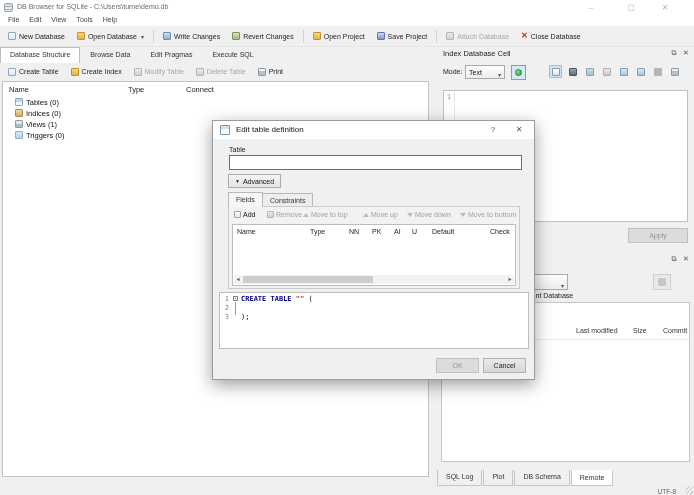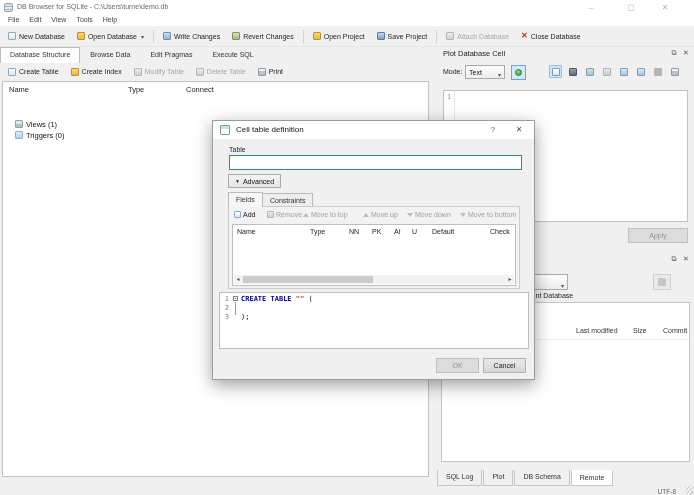--- a/index.html
+++ b/index.html
@@ -219,32 +219,40 @@
     <span class="ic gl-print"></span>
     <span>Print</span>
   </div>
 </div>
 
 <div class="abs tree">
   <span class="abs tree-hcell" style="left:6px;">Name</span>
   <span class="abs tree-hcell" style="left:125px;">Type</span>
   <span class="abs tree-hcell" style="left:183px;">Connect</span>
 
+  <div class="abs tree-row" style="top:15px;">
+    <span class="abs tree-ic tic-tables"></span>
+    <span class="abs tree-label">Tables (0)</span>
+  </div>
+  <div class="abs tree-row" style="top:26px;">
+    <span class="abs tree-ic tic-indices"></span>
+    <span class="abs tree-label">Indices (0)</span>
+  </div>
   <div class="abs tree-row" style="top:37px;">
     <span class="abs tree-ic tic-views"></span>
     <span class="abs tree-label">Views (1)</span>
   </div>
   <div class="abs tree-row" style="top:48px;">
     <span class="abs tree-ic tic-triggers"></span>
     <span class="abs tree-label">Triggers (0)</span>
   </div>
 </div>
 
 <div class="abs editcell">
-  <span class="abs dock-title" style="left:6px; top:2px;">Plot Database Cell</span>
+  <span class="abs dock-title" style="left:6px; top:2px;">Index Database Cell</span>
   <span class="abs dock-btn" style="right:15px; top:2px;">⧉</span>
   <span class="abs dock-btn" style="right:3px; top:2px;">✕</span>
 
   <span class="abs field-label" style="left:6px; top:21px;">Mode:</span>
   <div class="abs combo" style="left:28px; top:18px; width:40px; height:14px;">
     <span>Text</span>
     <span class="dd-caret">▾</span>
   </div>
   <div class="abs toggle-on" style="left:74px; top:18px; width:15px; height:15px;">
     <span class="green-dot"></span>
@@ -313,21 +321,21 @@
   <div class="btab">DB Schema</div>
   <div class="btab active">Remote</div>
 </div>
 
 <span class="abs statusbar-enc">UTF-8</span>
 <span class="abs grip"></span>
 
 <div class="abs dialog">
   <div class="abs dlg-titlebar">
     <span class="abs dlg-icon"></span>
-    <span class="abs dlg-title">Cell table definition</span>
+    <span class="abs dlg-title">Edit table definition</span>
     <span class="abs dlg-tbtn" style="right:32px;">?</span>
     <span class="abs dlg-tbtn" style="right:6px;">✕</span>
   </div>
 
   <span class="abs field-label" style="left:16px; top:25px;">Table</span>
   <input class="abs dlg-input" value="" style="">
 
   <div class="abs adv-btn">
     <span class="adv-arrow">▼</span>
     <span>Advanced</span>

